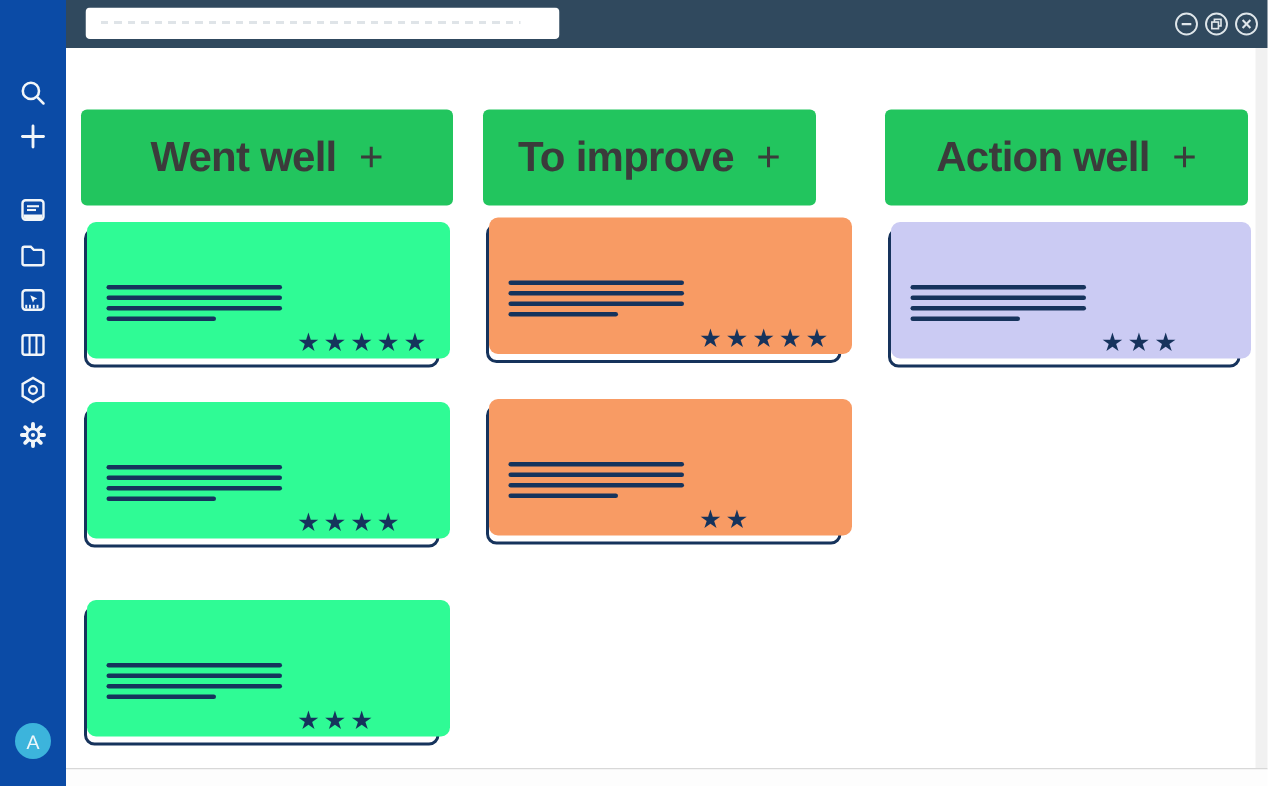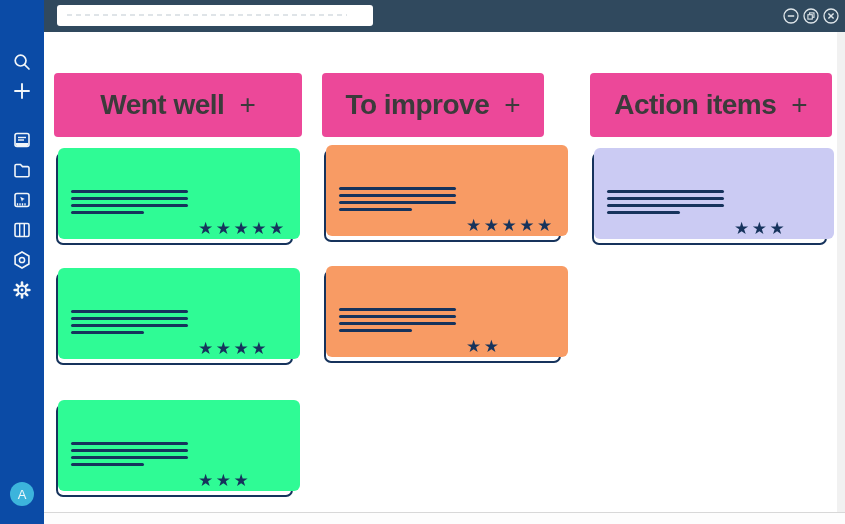--- a/index.html
+++ b/index.html
@@ -27,21 +27,21 @@
   }
   .win-controls{position:absolute;right:6px;top:8px;display:flex;gap:4px;}
   .win-btn{width:16px;height:16px;cursor:pointer;}
   
   .main{position:absolute;left:44px;top:32px;width:801px;height:492px;background:#ffffff;}
   .scroll-strip{position:absolute;right:0;top:0;width:8px;height:480px;background:#f1f1f1;}
   .bottom-divider{position:absolute;left:0;top:480px;width:801px;height:1px;background:#d8d8d8;}
   .bottom-strip{position:absolute;left:0;top:481px;width:801px;height:11px;background:#fdfdfd;}
   
   .col-header{
-    position:absolute;top:41px;height:64px;background:#ec4899;border-radius:4px;
+    position:absolute;top:41px;height:64px;background:#22c55e;border-radius:4px;
     display:flex;align-items:center;justify-content:center;gap:15px;
   }
   .col-title{font-size:28px;font-weight:700;color:#3b3b3b;letter-spacing:-0.5px;}
   .col-add{font-size:28px;font-weight:400;color:#3b3b3b;cursor:pointer;line-height:1;}
   .card{position:absolute;height:102px;cursor:pointer;}
   .card-frame{
     position:absolute;left:2px;top:4px;height:93px;box-sizing:border-box;
     background:#ffffff;border:2.5px solid #16335c;border-radius:7px;
   }
   .card-fill{position:absolute;left:4px;top:0;height:91px;border-radius:6px;}
@@ -210,21 +210,21 @@
           <div class="lines">
             <div class="ph-line" style="width: 117px;"></div>
             <div class="ph-line" style="width: 117px;"></div>
             <div class="ph-line" style="width: 117px;"></div>
             <div class="ph-line short" style="width: 73px;"></div>
           </div>
           <div class="stars">★★</div>
         </div>
       </div>
       <div class="col-header" style="left: 546px; width: 242px;">
-        <span class="col-title">Action items</span>
+        <span class="col-title">Action well</span>
         <span class="col-add">+</span>
       </div>
       <div class="card" style="left: 546px; top: 116px; width: 242px;">
         <div class="card-frame" style="width: 235px;"></div>
         <div class="card-fill" style="width: 240px; background: rgb(203, 203, 243);">
           <div class="lines">
             <div class="ph-line" style="width: 117px;"></div>
             <div class="ph-line" style="width: 117px;"></div>
             <div class="ph-line" style="width: 117px;"></div>
             <div class="ph-line short" style="width: 73px;"></div>

